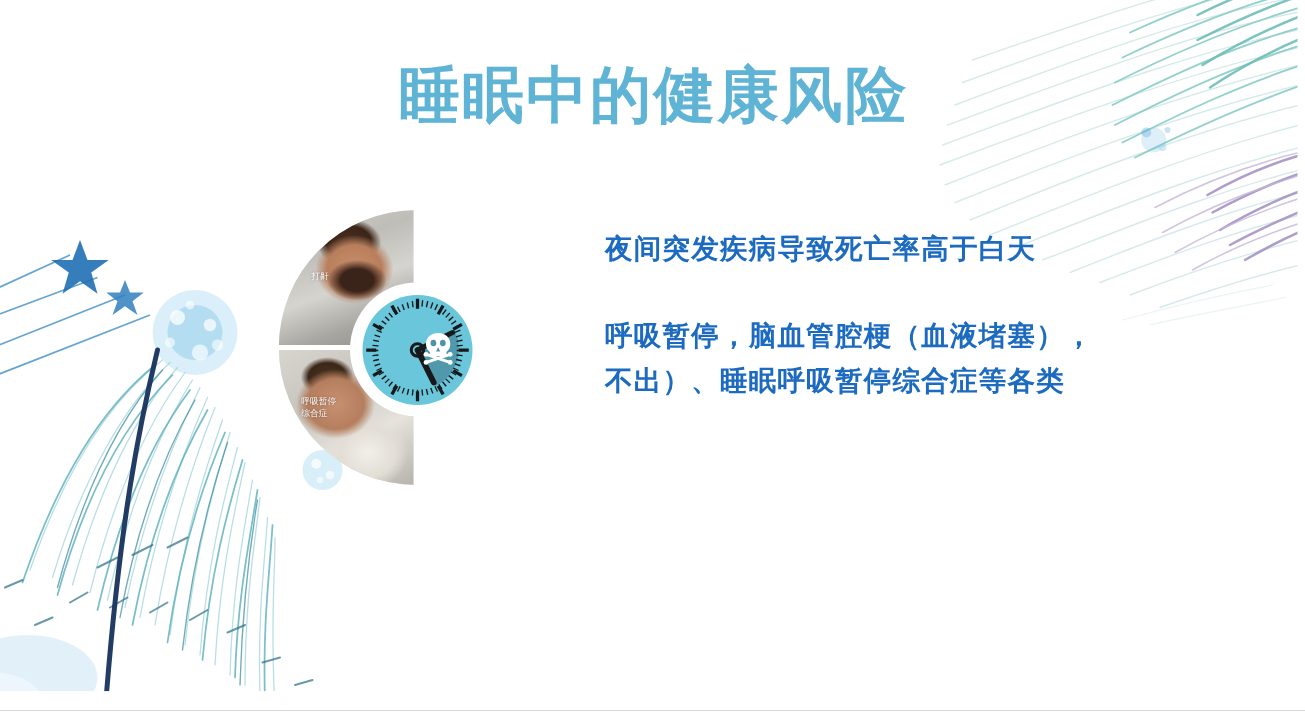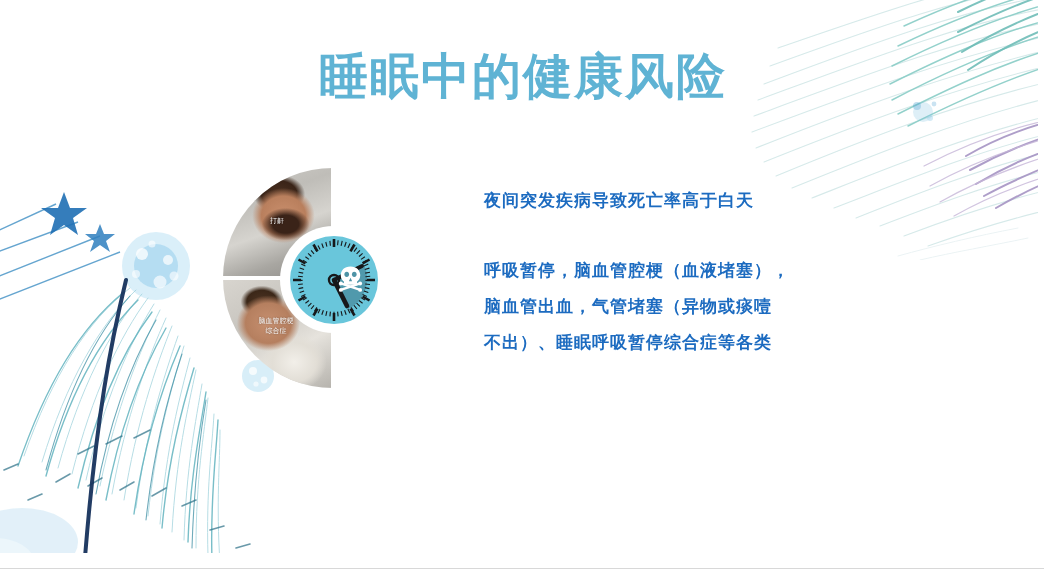--- a/index.html
+++ b/index.html
@@ -141,21 +141,21 @@
       radial-gradient(ellipse 30% 26% at 56% 32%, #e6d0bb 0%, #d4b99f 62%, rgba(212,185,159,0) 86%),
       radial-gradient(ellipse 22% 14% at 52% 14%, #d9d6d2 0%, #c4c1bc 60%, rgba(196,193,188,0) 84%),
       linear-gradient(155deg, #cfcfcb 0%, #bfc6cb 24%, #9fb3c4 52%, #8aa4ba 74%, #7b96ad 100%);
   }
 
   .quad-label {
     position: absolute;
     color: #ffffff;
     font-size: 7px;
     line-height: 1.45;
-    text-align: center;
+    text-align: left;
     text-shadow: 0 0 2px rgba(0,0,0,0.45);
     font-family: "DejaVu Sans", "Liberation Sans", sans-serif;
     white-space: pre-line;
   }
   .lbl-tl { left: 26px; top: 48px; width: 56px; }
   .lbl-tr { left: 18px; top: 48px; width: 66px; }
   .lbl-bl { left: 18px; top: 36px; width: 70px; }
   .lbl-br { left: 16px; top: 36px; width: 66px; }
 
   
@@ -182,21 +182,21 @@
   .clock-face svg { display: block; }
 
   
   .body-text {
     position: absolute;
     left: 484px;
     top: 182px;
     width: 400px;
     font-family: "DejaVu Sans", "Liberation Sans", sans-serif;
     font-weight: bold;
-    font-size: 17px;
+    font-size: 22px;
     line-height: 36px;
     letter-spacing: 1px;
   }
   .body-line { white-space: nowrap; }
   .body-gap { height: 34px; }
 </style>
 </head>
 <body>
 
 <div class="viewport">
@@ -367,21 +367,21 @@
     <div class="collage">
 
       <div class="quad tl">
         <div class="photo ph-snore"></div>
         <div class="quad-label lbl-tl">打鼾</div>
       </div>
 
 
       <div class="quad bl">
         <div class="photo ph-apnea"></div>
-        <div class="quad-label lbl-bl">脑血管腔梗
+        <div class="quad-label lbl-bl">呼吸暂停
 综合症</div>
       </div>
 
     </div>
 
     <div class="clock-wrap">
       <div class="clock-face">
         <svg width="88" height="88" viewBox="0 0 88 88" xmlns="http://www.w3.org/2000/svg" aria-hidden="true">
 
           <path d="M44 44 L74 29 A33 33 0 0 1 58 73 Z" fill="#4e93a6" opacity="0.9"></path>
@@ -486,21 +486,20 @@
             </g>
           </g>
         </svg>
       </div>
     </div>
 
     <div class="body-text" style="color:#1C6BC0;">
       <div class="body-line">夜间突发疾病导致死亡率高于白天</div>
       <div class="body-gap"></div>
       <div class="body-line">呼吸暂停，脑血管腔梗（血液堵塞），</div>
-      <div class="body-line">脑血管出血，气管堵塞（异物或痰噎</div>
       <div class="body-line">不出）、睡眠呼吸暂停综合症等各类</div>
     </div>
 
   </div>
 
   <div class="slide-bottom-gap"></div>
   <div class="viewport-divider"></div>
   <div class="below-strip"></div>
 
 </div>

